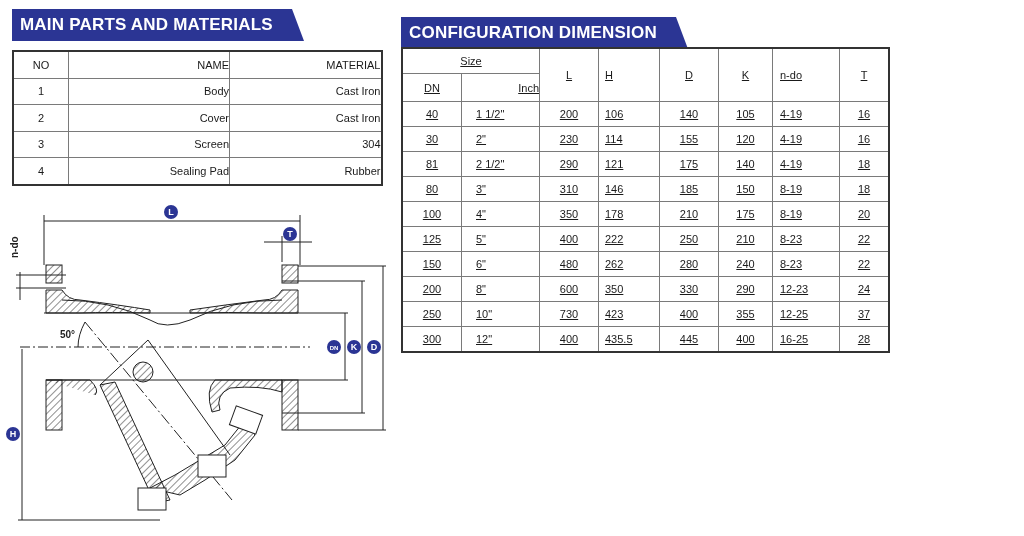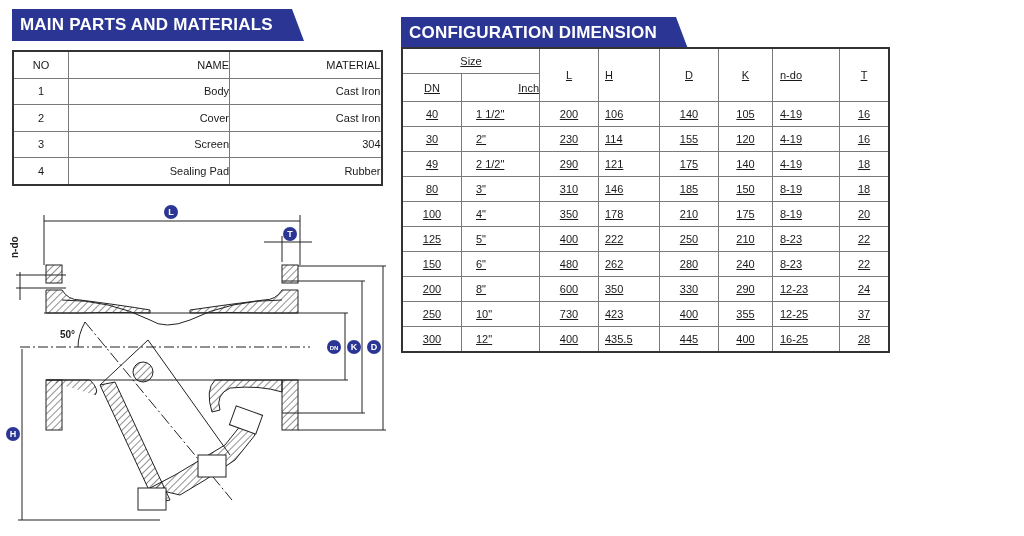--- a/index.html
+++ b/index.html
@@ -95,21 +95,21 @@
         <td class="w-dn">30</td>
         <td class="w-in">2"</td>
         <td class="w-l">230</td>
         <td class="w-h">114</td>
         <td class="w-d">155</td>
         <td class="w-k">120</td>
         <td class="w-n">4-19</td>
         <td class="w-t">16</td>
       </tr>
       <tr>
-        <td class="w-dn">49</td>
+        <td class="w-dn">81</td>
         <td class="w-in">2 1/2"</td>
         <td class="w-l">290</td>
         <td class="w-h">121</td>
         <td class="w-d">175</td>
         <td class="w-k">140</td>
         <td class="w-n">4-19</td>
         <td class="w-t">18</td>
       </tr>
       <tr>
         <td class="w-dn">80</td>

